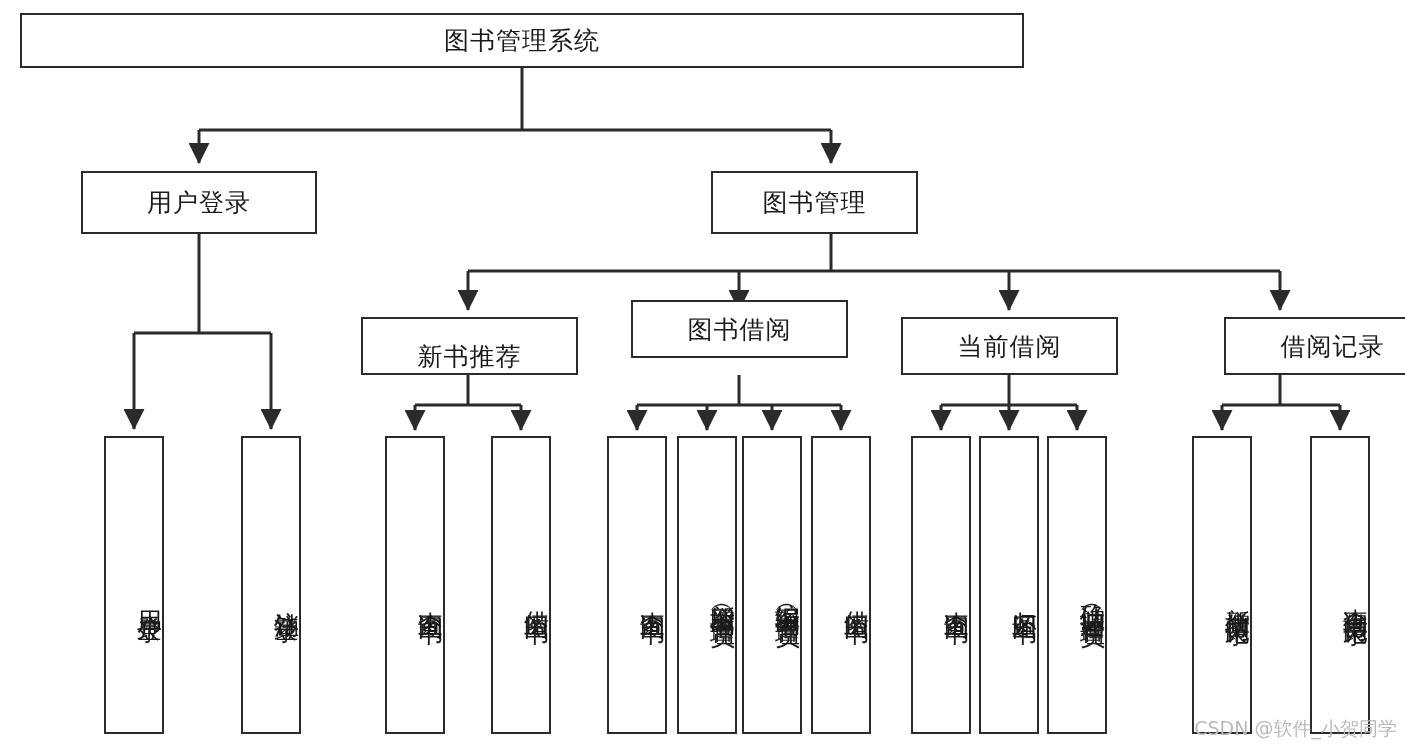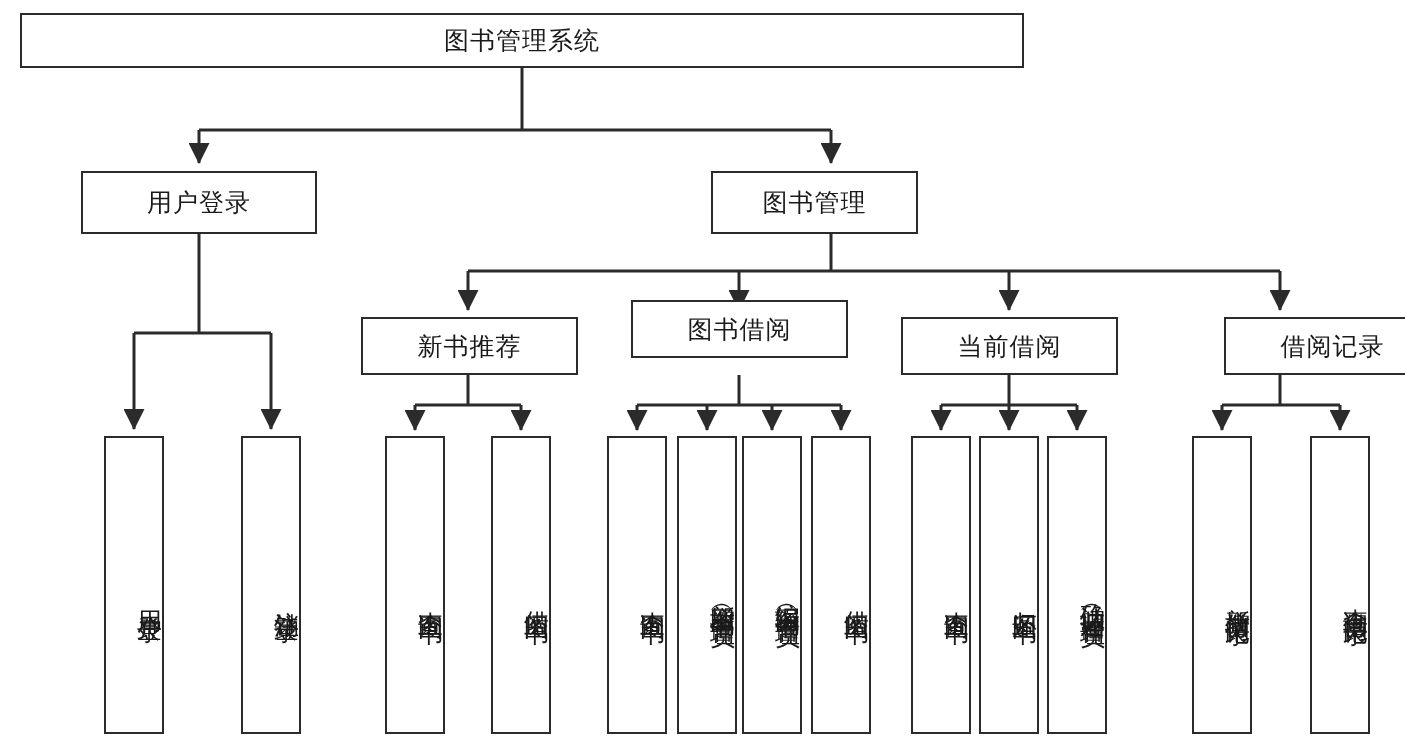--- a/index.html
+++ b/index.html
@@ -125,21 +125,21 @@
     <span class="label">图书管理系统</span>
   </div>
 
   <div class="node horiz" style="left:81px; top:171px; width:236px; height:63px;">
     <span class="label">用户登录</span>
   </div>
   <div class="node horiz" style="left:711px; top:171px; width:207px; height:63px;">
     <span class="label">图书管理</span>
   </div>
 
-  <div class="node horiz" style="left:361px; top:317px; width:217px; height:58px;">
+  <div class="node horiz" style="left:361px; top:317px; width:217px; height:58px;align-items:flex-end;">
     <span class="label">新书推荐</span>
   </div>
   <div class="node horiz" style="left:631px; top:300px; width:217px; height:58px;">
     <span class="label">图书借阅</span>
   </div>
   <div class="node horiz" style="left:901px; top:317px; width:217px; height:58px;">
     <span class="label">当前借阅</span>
   </div>
   <div class="node horiz" style="left:1224px; top:317px; width:217px; height:58px;">
     <span class="label">借阅记录</span>
@@ -182,14 +182,15 @@
     <span class="label">确认归还（管理员）</span>
   </div>
 
   <div class="node vert" style="left:1192px; top:436px; width:60px; height:298px;">
     <span class="label">新增借阅记录</span>
   </div>
   <div class="node vert" style="left:1310px; top:436px; width:60px; height:298px;">
     <span class="label">查询借阅记录</span>
   </div>
 
+  <div id="watermark">CSDN @软件_小贺同学</div>
 
 </div>
 
 </body></html>

